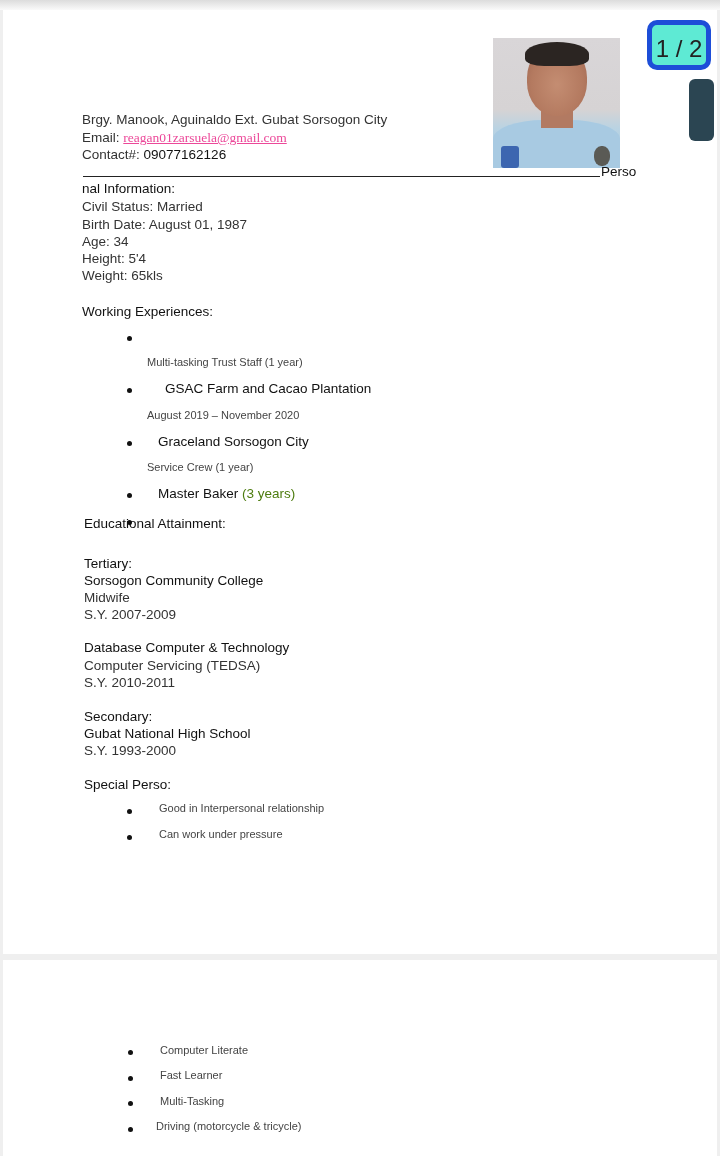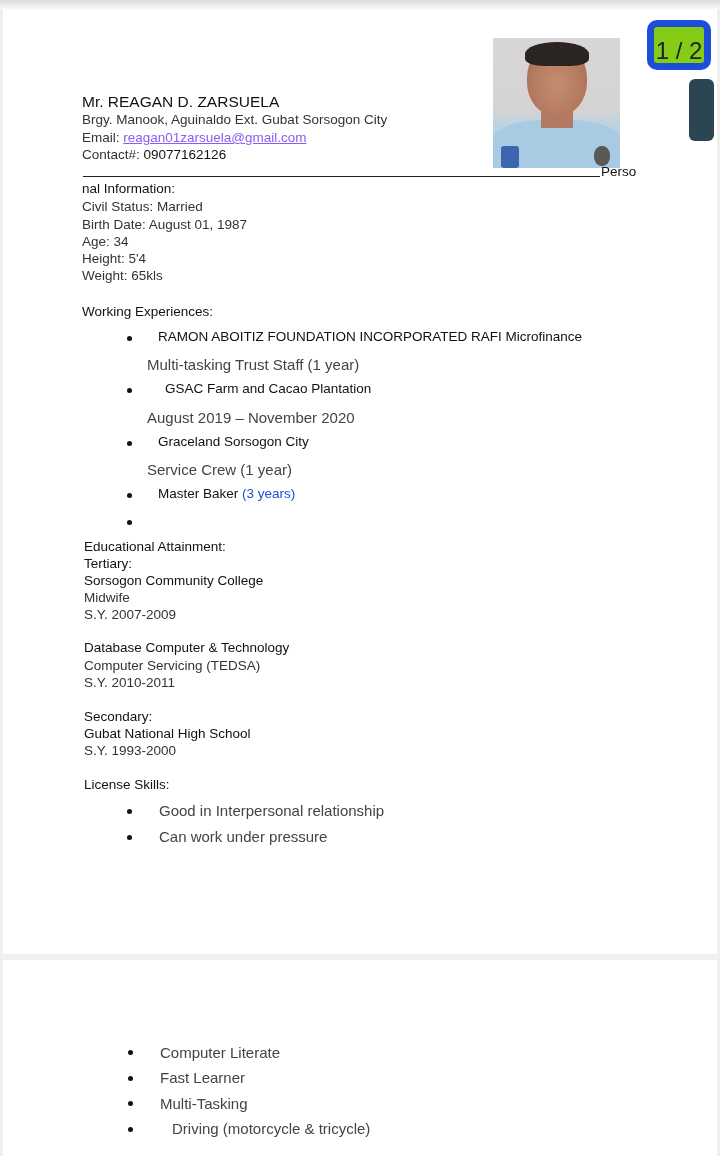--- a/index.html
+++ b/index.html
@@ -16,21 +16,21 @@
   }
   .page {
     position:absolute; background:#fff;
   }
   #page1 { left:3px; top:4px; width:714px; height:950px; }
   #page2 { left:3px; top:960px; width:714px; height:200px; }
 
   .abs { position:absolute; white-space:nowrap; }
   .name { font-size:15.5px; color:#111; }
   .line { font-size:13.5px; color:#333; }
-  .email { color:#8b5cf6; text-decoration:underline; }
+  .email { color:#ec4899; text-decoration:underline;font-family:Liberation Serif, serif; }
   .strong { color:#111; }
 
   .photo {
     position:absolute; left:490px; top:34px; width:127px; height:130px;
     background:linear-gradient(180deg,#d9d6d8 0%, #d6d3d4 55%, #b9d3e3 70%, #a9c9df 100%);
     overflow:hidden;
   }
   .photo .head {
     position:absolute; left:34px; top:8px; width:60px; height:70px;
     background:radial-gradient(ellipse at 50% 55%, #c48d72 0%, #b47a60 60%, #9b6550 100%);
@@ -58,41 +58,40 @@
   }
 
   .rule {
     position:absolute; left:80px; top:172px; width:517px; height:0;
     border-top:1.5px solid #222;
   }
   .bullet {
     position:absolute; width:5px; height:5px; border-radius:50%; background:#111;
   }
   .li { font-size:13.5px; color:#111; }
-  .li .soft { color:#1d4ed8; }
-  .sub { font-size:15px; color:#444; }
+  .li .soft { color:#4d7c0f; }
+  .sub { font-size:11px; color:#444; }
 
   .pager {
     position:absolute; left:647px; top:20px; width:64px; height:50px;
-    background:#84cc16; border:7px solid #1d4ed8; border-radius:10px;
+    background:#5eead4; border:5px solid #1d4ed8; border-radius:10px;
     box-sizing:border-box; text-align:center; line-height:48px;
     font-size:24px; color:#222; z-index:4;
   }
   .scroll-thumb {
     position:absolute; left:689px; top:79px; width:25px; height:62px;
     background:#2b4552; border-radius:6px; z-index:4;
   }
 </style>
 </head>
 <body>
 
 <div class="topshade"></div>
 
 <div class="page" id="page1">
-  <div class="abs name" style="left:79px;top:89px;">Mr. REAGAN D. ZARSUELA</div>
   <div class="abs line" style="left:79px;top:108px;">Brgy. Manook, Aguinaldo Ext. Gubat Sorsogon City</div>
   <div class="abs line" style="left:79px;top:126px;">
     <span>Email: </span><span class="email">reagan01zarsuela@gmail.com</span>
   </div>
   <div class="abs line" style="left:79px;top:143px;">
     <span>Contact#: </span><span class="strong">09077162126</span>
   </div>
 
   <div class="photo">
     <div class="shirt"></div>
@@ -109,64 +108,63 @@
   <div class="abs line strong" style="left:79px;top:177px;">nal Information:</div>
   <div class="abs line" style="left:79px;top:195px;">Civil Status: Married</div>
   <div class="abs line" style="left:79px;top:213px;">Birth Date: August 01, 1987</div>
   <div class="abs line" style="left:79px;top:230px;">Age: 34</div>
   <div class="abs line" style="left:79px;top:247px;">Height: 5'4</div>
   <div class="abs line" style="left:79px;top:264px;">Weight: 65kls</div>
 
   <div class="abs line strong" style="left:79px;top:300px;">Working Experiences:</div>
 
   <div class="bullet" style="left:124px;top:332px;"></div>
-  <div class="abs li" style="left:155px;top:325px;">RAMON ABOITIZ FOUNDATION INCORPORATED RAFI Microfinance</div>
   <div class="abs sub" style="left:144px;top:352px;">Multi-tasking Trust Staff (1 year)</div>
 
   <div class="bullet" style="left:124px;top:384px;"></div>
   <div class="abs li" style="left:155px;top:377px;margin-left:7px;">GSAC Farm and Cacao Plantation</div>
   <div class="abs sub" style="left:144px;top:405px;">August 2019 – November 2020</div>
 
   <div class="bullet" style="left:124px;top:437px;"></div>
   <div class="abs li" style="left:155px;top:430px;">Graceland Sorsogon City</div>
   <div class="abs sub" style="left:144px;top:457px;">Service Crew (1 year)</div>
 
   <div class="bullet" style="left:124px;top:489px;"></div>
   <div class="abs li" style="left:155px;top:482px;">
     <span>Master Baker</span><span class="soft"> (3 years)</span>
   </div>
 
   <div class="bullet" style="left:124px;top:516px;"></div>
 
-  <div class="abs line strong" style="left:81px;top:535px;">Educational Attainment:</div>
+  <div class="abs line strong" style="left:81px;top:512px;">Educational Attainment:</div>
   <div class="abs line strong" style="left:81px;top:552px;">Tertiary:</div>
   <div class="abs line strong" style="left:81px;top:569px;">Sorsogon Community College</div>
   <div class="abs line" style="left:81px;top:586px;">Midwife</div>
   <div class="abs line" style="left:81px;top:603px;">S.Y. 2007-2009</div>
 
   <div class="abs line strong" style="left:81px;top:636px;">Database Computer &amp; Technology</div>
   <div class="abs line" style="left:81px;top:654px;">Computer Servicing (TEDSA)</div>
   <div class="abs line" style="left:81px;top:671px;">S.Y. 2010-2011</div>
 
   <div class="abs line strong" style="left:81px;top:705px;">Secondary:</div>
   <div class="abs line strong" style="left:81px;top:722px;">Gubat National High School</div>
   <div class="abs line" style="left:81px;top:739px;">S.Y. 1993-2000</div>
 
-  <div class="abs line strong" style="left:81px;top:773px;">License Skills:</div>
+  <div class="abs line strong" style="left:81px;top:773px;">Special Perso:</div>
   <div class="bullet" style="left:124px;top:805px;"></div>
   <div class="abs sub" style="left:156px;top:798px;">Good in Interpersonal relationship</div>
   <div class="bullet" style="left:124px;top:831px;"></div>
   <div class="abs sub" style="left:156px;top:824px;">Can work under pressure</div>
 </div>
 
 <div class="page" id="page2">
   <div class="bullet" style="left:125px;top:90px;"></div>
   <div class="abs sub" style="left:157px;top:84px;">Computer Literate</div>
   <div class="bullet" style="left:125px;top:116px;"></div>
   <div class="abs sub" style="left:157px;top:109px;">Fast Learner</div>
   <div class="bullet" style="left:125px;top:141px;"></div>
   <div class="abs sub" style="left:157px;top:135px;">Multi-Tasking</div>
   <div class="bullet" style="left:125px;top:167px;"></div>
-  <div class="abs sub" style="left:169px;top:160px;">Driving (motorcycle &amp; tricycle)</div>
+  <div class="abs sub" style="left:153px;top:160px;">Driving (motorcycle &amp; tricycle)</div>
 </div>
 
 <div class="pager">1 / 2</div>
 <div class="scroll-thumb"></div>
 
 </body></html>

